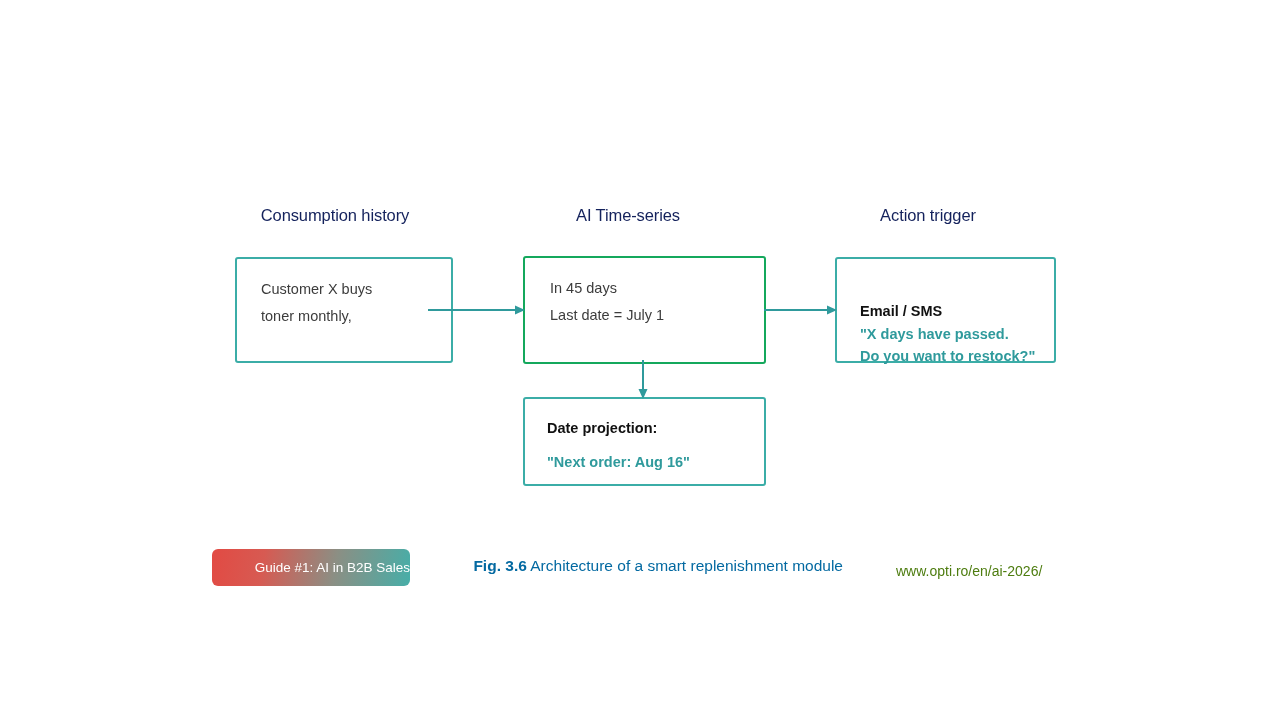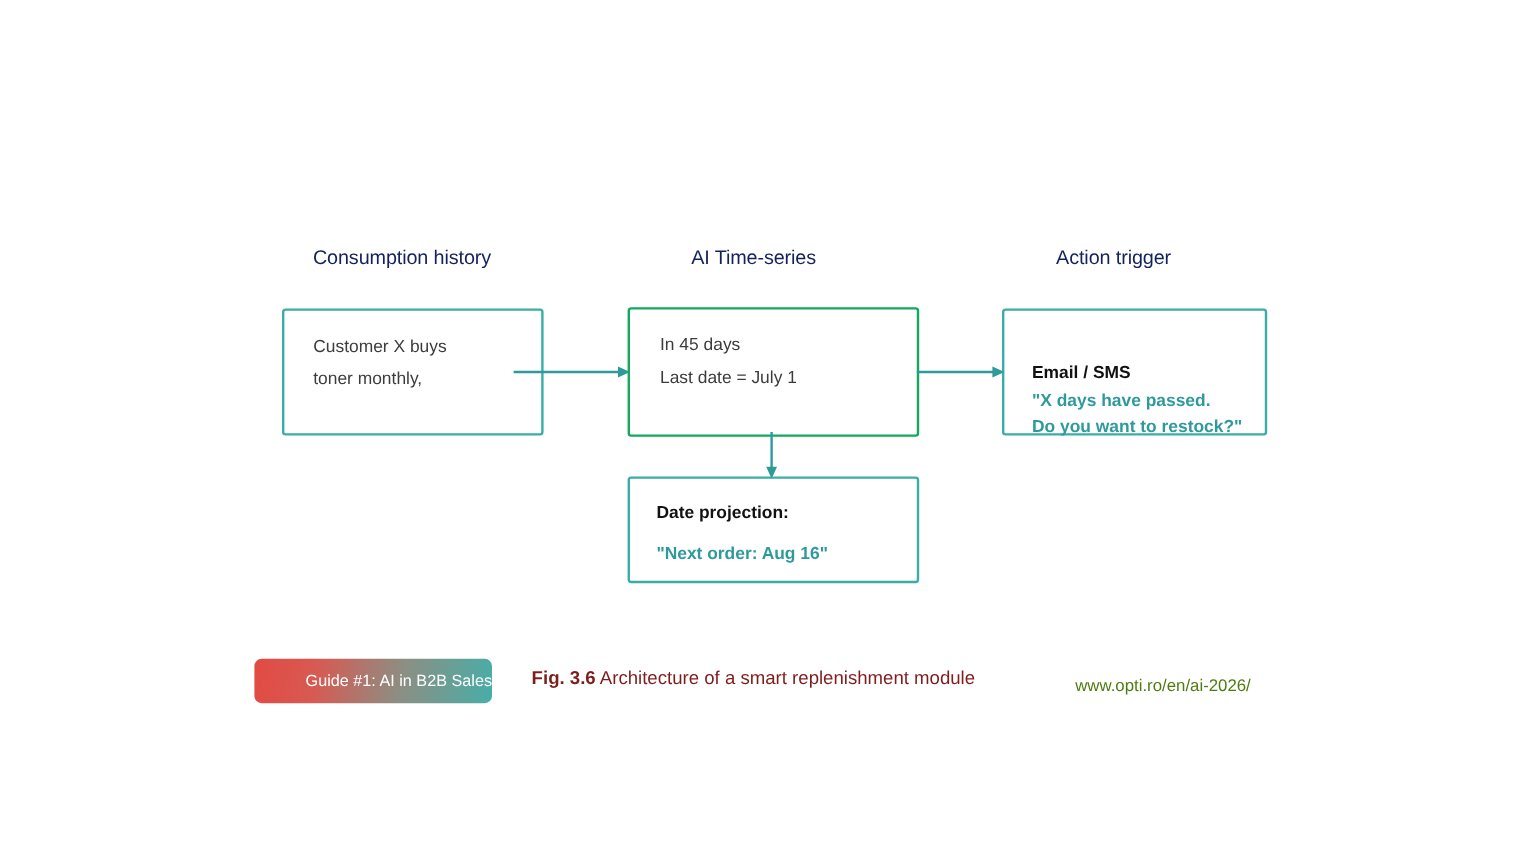--- a/index.html
+++ b/index.html
@@ -122,23 +122,23 @@
     align-items: center;
     justify-content: flex-end;
     box-sizing: border-box;
     white-space: nowrap;
   }
 
   #figure-caption {
     position: absolute;
     left: 443px; top: 555px;
     width: 400px;
-    text-align: left;
+    text-align: right;
     font-size: 15.5px;
-    color: #7f1d1d;
+    color: #0369a1;
     line-height: 21px;
   }
   #figure-caption .cap-label { font-weight: bold; }
 
   #source-url {
     position: absolute;
     left: 896px; top: 563px;
     font-size: 14px;
     color: #4d7c0f;
     white-space: nowrap;

